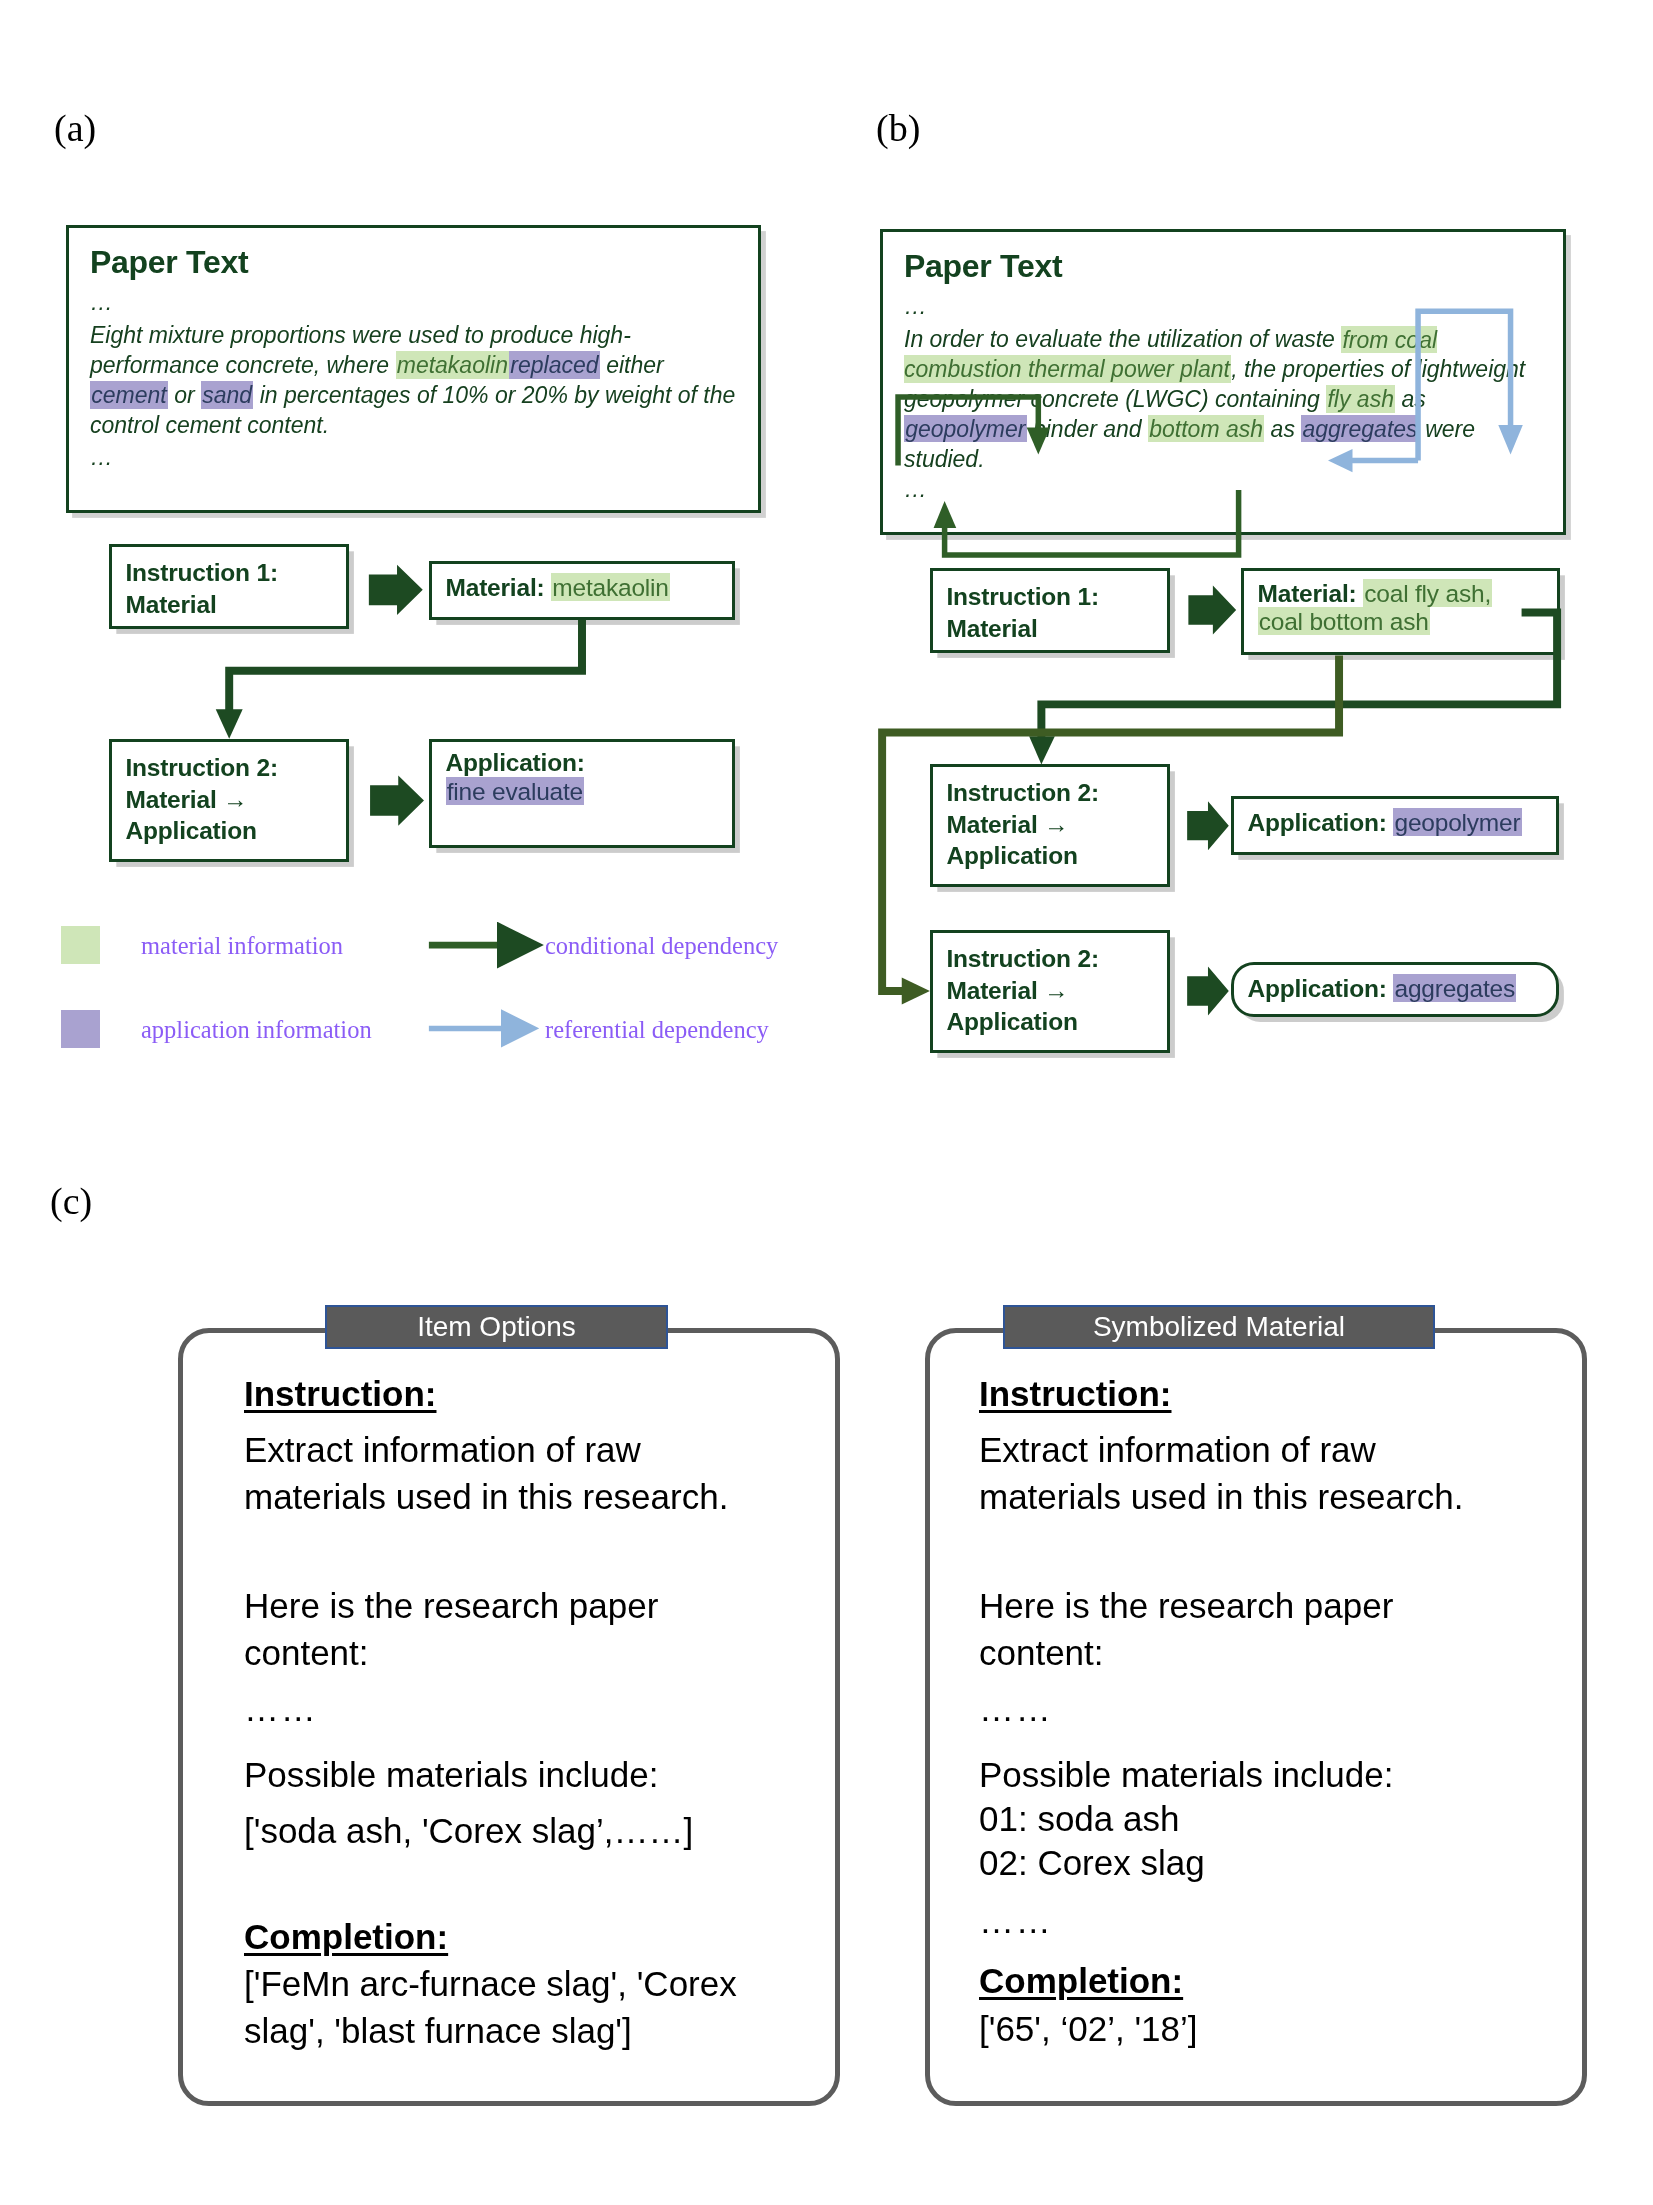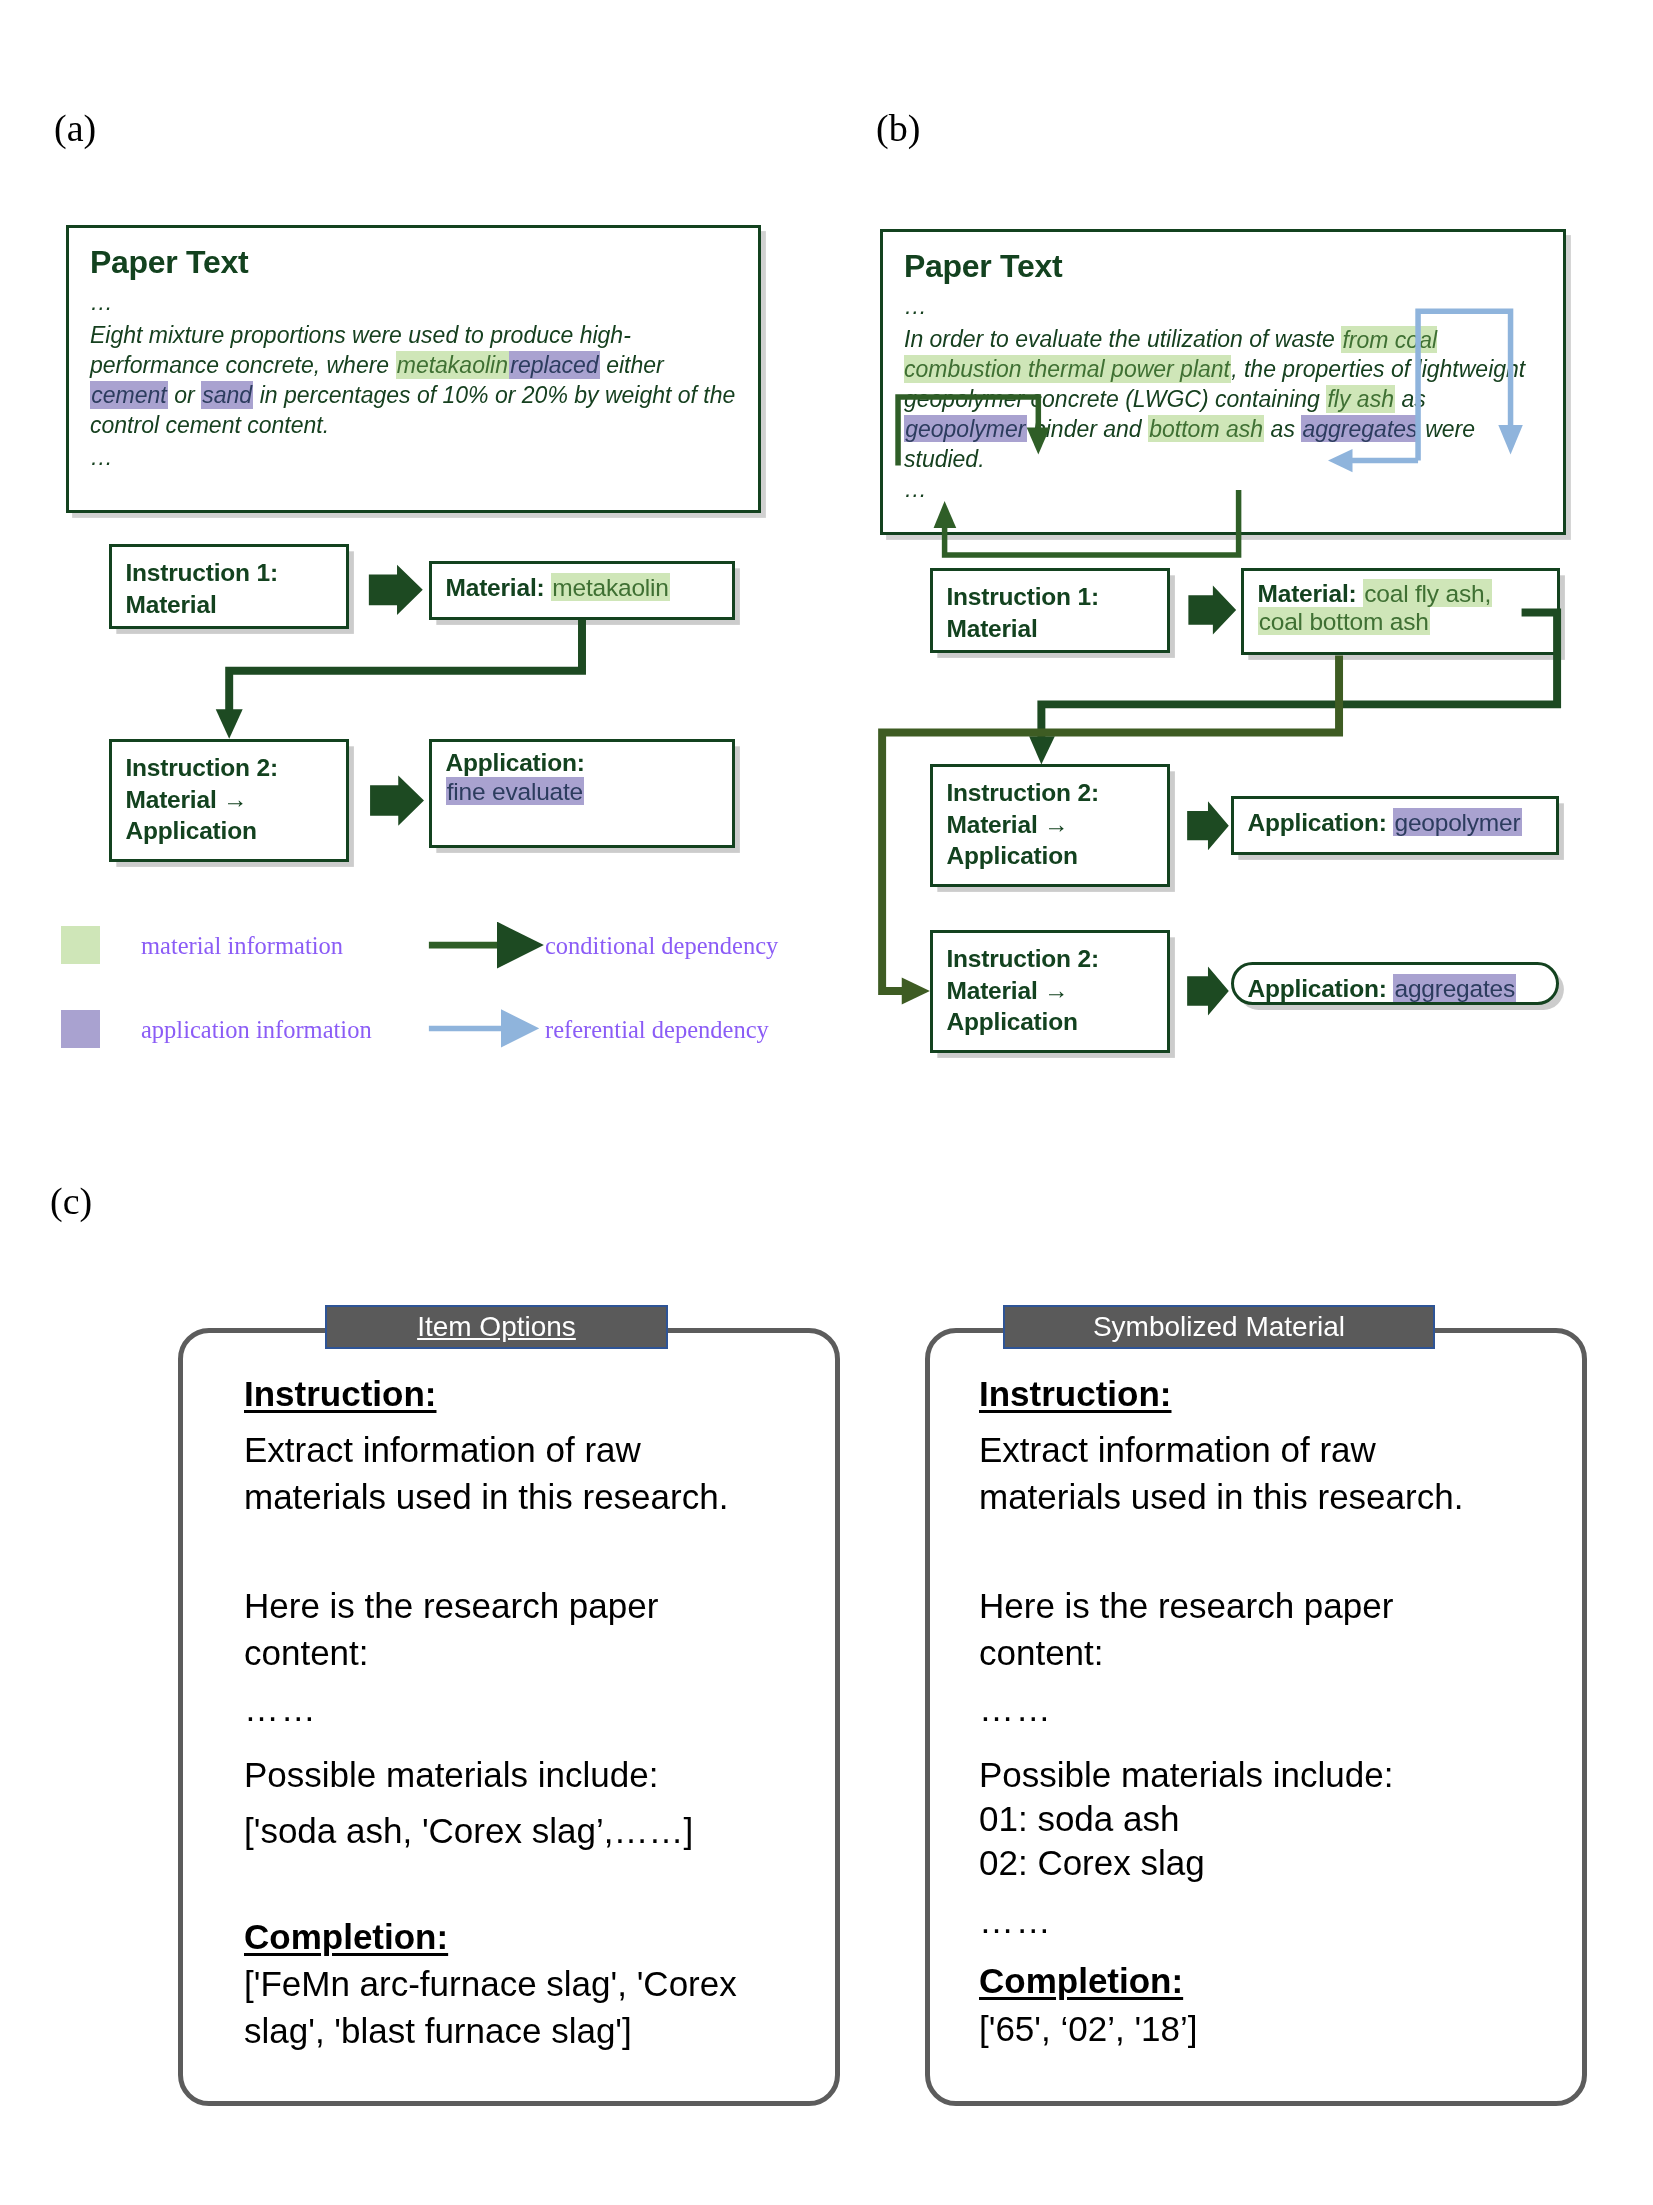--- a/index.html
+++ b/index.html
@@ -126,21 +126,21 @@
     <span class="rlab">Application</span><span class="rlab">: </span><span class="rval p hl-p">geopolymer</span>
   </div>
 </div>
 
 <div class="ibox" style="left:930px;top:930px;width:240px;height:123px;">
   <div class="ilab" style="white-space:pre-line;">Instruction 2:
 Material →
 Application</div>
 </div>
 
-<div class="ibox" style="left:1231px;top:962px;width:328px;height:43px;border-radius:23px;">
+<div class="ibox" style="left:1231px;top:962px;width:328px;height:55px;border-radius:23px;">
   <div>
     <span class="rlab">Application</span><span class="rlab">: </span><span class="rval p hl-p">aggregates</span>
   </div>
 </div>
 
 <svg class="ovl" viewBox="0 0 2700 3600" width="1654" height="2205">
   <defs>
     <marker id="mg" markerWidth="7" markerHeight="7" refX="3.2" refY="3.5" orient="auto">
       <path d="M0,0 L7,3.5 L0,7 z" fill="#1d4a22"></path>
     </marker>
@@ -199,21 +199,21 @@
     <path d="M2484,1000 L2542,1000 L2542,1150 L1700,1150 L1700,1218" stroke="#1d4a22" stroke-width="13" fill="none"></path>
     <path d="M1700,1248 L1680,1202 L1722,1202 Z" fill="#1d4a22"></path>
   </g>
   <g>
     <path d="M2186,1070 L2186,1196 L1440,1196 L1440,1618 L1480,1618" stroke="#3e5c23" stroke-width="13" fill="none"></path>
     <path d="M1518,1618 L1472,1596 L1472,1640 Z" fill="#3e5c23"></path>
   </g>
 </svg>
 
 <div class="card" style="left:178px;top:1328px;width:662px;height:778px;"></div>
-<div class="badge" style="left:325px;top:1305px;width:343px;height:44px;text-decoration:underline;">Item Options</div>
+<div class="badge" style="left:325px;top:1305px;width:343px;height:44px;">Item Options</div>
 
 <div class="ctext chead" style="left:244px;top:1371px;">Instruction:</div>
 <div class="ctext" style="left:244px;top:1427px;width:490px;">Extract information of raw materials used in this research.</div>
 <div class="ctext" style="left:244px;top:1583px;width:508px;">Here is the research paper content:</div>
 <div class="ctext" style="left:244px;top:1686px;letter-spacing:1.8px;">……</div>
 <div class="ctext" style="left:244px;top:1752px;">Possible materials include:</div>
 <div class="ctext" style="left:244px;top:1808px;">['soda ash, 'Corex slag’,……]</div>
 <div class="ctext chead" style="left:244px;top:1914px;">Completion:</div>
 <div class="ctext" style="left:244px;top:1961px;width:502px;">['FeMn arc-furnace slag', 'Corex slag', 'blast furnace slag']</div>
 

